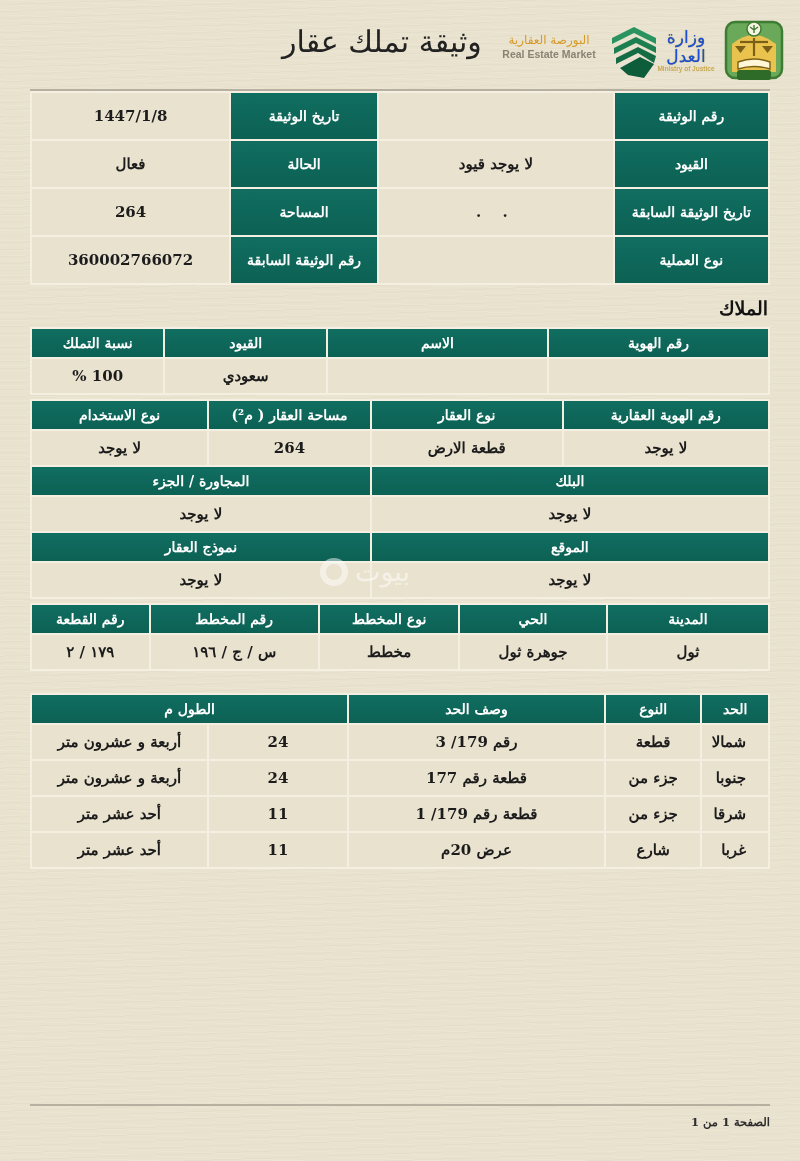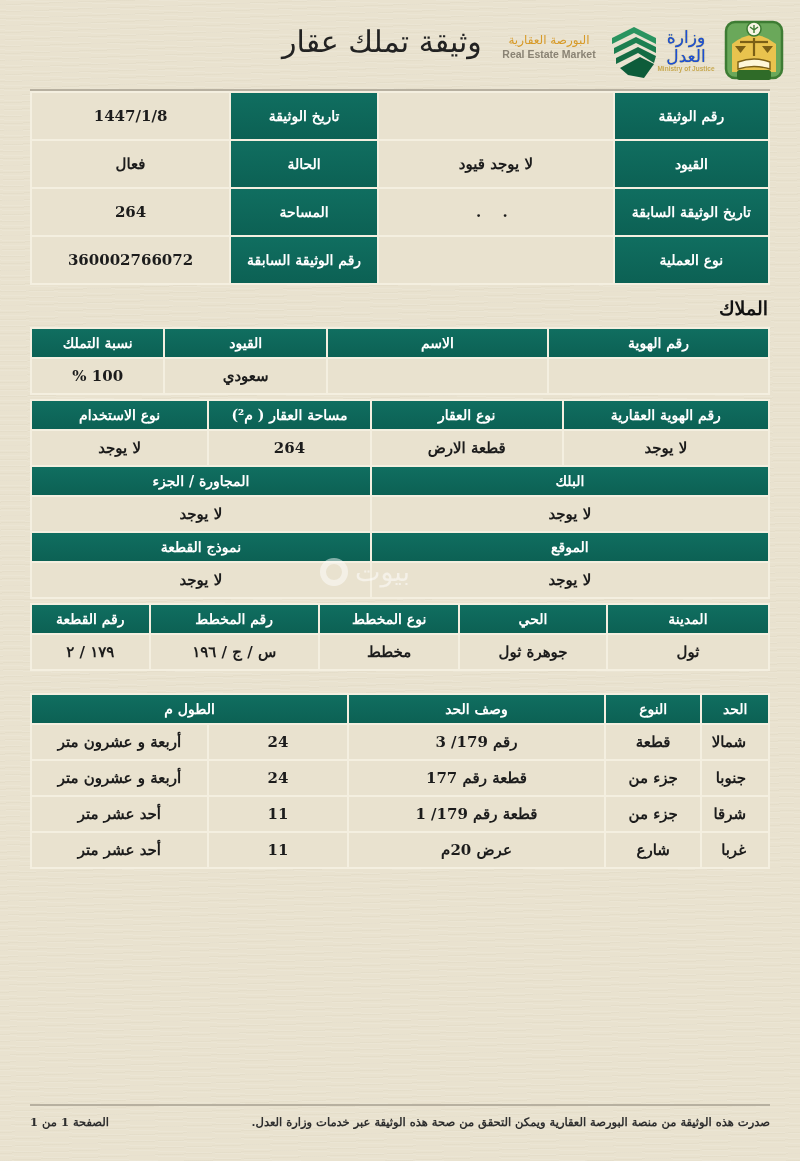--- a/index.html
+++ b/index.html
@@ -176,21 +176,21 @@
     <tr>
       <td class="g" colspan="2">البلك</td>
       <td class="g" colspan="2">المجاورة / الجزء</td>
     </tr>
     <tr>
       <td class="v" colspan="2">لا يوجد</td>
       <td class="v" colspan="2">لا يوجد</td>
     </tr>
     <tr>
       <td class="g" colspan="2">الموقع</td>
-      <td class="g" colspan="2">نموذج القطعة</td>
+      <td class="g" colspan="2">نموذج العقار</td>
     </tr>
     <tr>
       <td class="v" colspan="2">لا يوجد</td>
       <td class="v" colspan="2">لا يوجد</td>
     </tr>
   </tbody>
     </table>
   <table class="t">
     <colgroup>
         <col style="width:22%">
@@ -257,21 +257,20 @@
       <td class="v">غربا</td>
       <td class="v">شارع</td>
       <td class="v">عرض 20م</td>
       <td class="v">11</td>
       <td class="v">أحد عشر متر</td>
     </tr>
   </tbody>
     </table>
 
   <div class="footer">
-    <span>صدرت هذه الوثيقة من منصة البورصة العقارية ويمكن التحقق من صحة هذه الوثيقة عبر خدمات وزارة العدل.</span>
     <span>الصفحة 1 من 1</span>
   </div>
 </div>
 
 <div class="watermark">
   <span class="wm-ring"></span>
   <span class="wm-text">بيوت</span>
 </div>
 
 </body></html>

